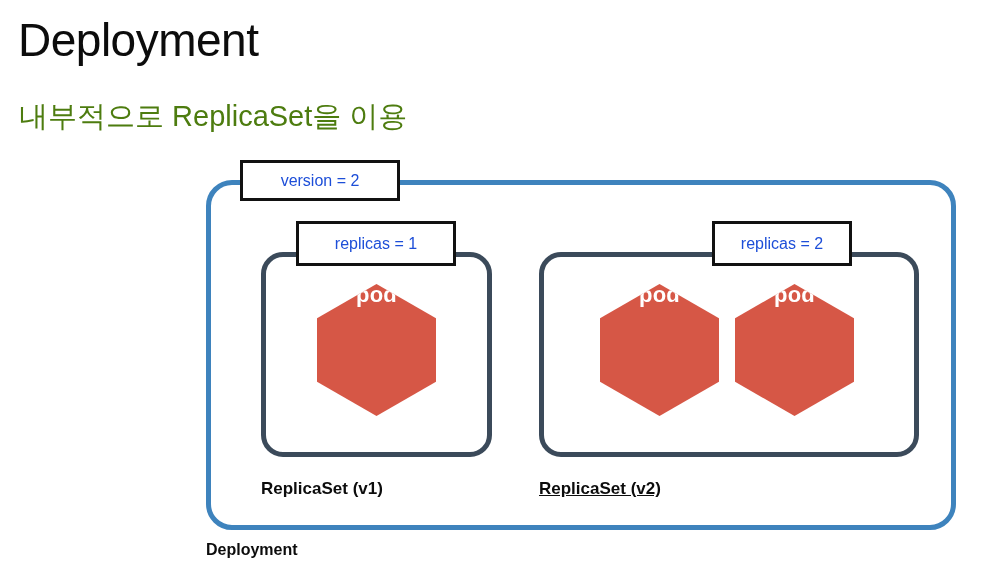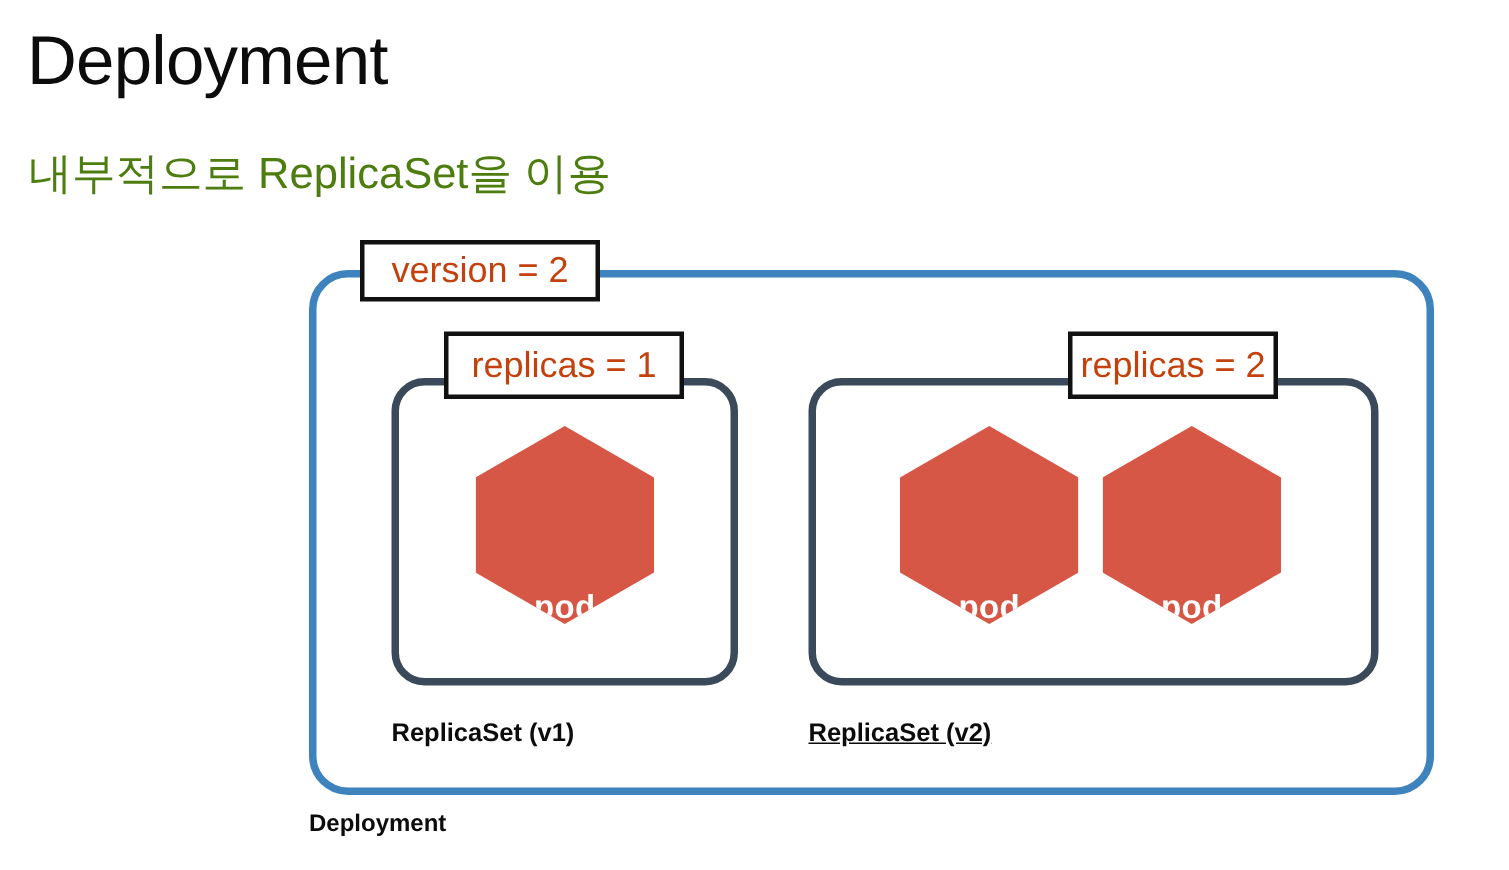--- a/index.html
+++ b/index.html
@@ -82,21 +82,21 @@
     height: 205px;
   }
 
   
   .pod-hex {
     position: absolute;
     background: #D65746;
     -webkit-clip-path: polygon(50% 0%, 100% 26%, 100% 74%, 50% 100%, 0% 74%, 0% 26%);
     clip-path: polygon(50% 0%, 100% 26%, 100% 74%, 50% 100%, 0% 74%, 0% 26%);
     display: flex;
-    align-items: flex-end;
+    align-items: flex-start;
     justify-content: center;
   }
   .pod-label {
     color: #ffffff;
     font-size: 22px;
     font-weight: bold;
     letter-spacing: 0.2px;
     line-height: 1;
     pointer-events: none;
   }
@@ -106,23 +106,23 @@
 
   
   .property-box {
     position: absolute;
     background: #ffffff;
     border: 3px solid #111111;
     box-sizing: border-box;
     display: flex;
     align-items: center;
     justify-content: center;
-    font-size: 24px;
+    font-size: 16px;
     font-weight: 400;
-    color: #c2410c;
+    color: #1d4ed8;
     white-space: nowrap;
   }
   #version-box   { left: 240px; top: 160px; width: 160px; height: 41px; }
   #replicas-v1-box { left: 296px; top: 221px; width: 160px; height: 45px; text-align: center; }
   #replicas-v2-box { left: 712px; top: 221px; width: 140px; height: 45px; }
 
   
   .caption {
     position: absolute;
     font-size: 17px;

